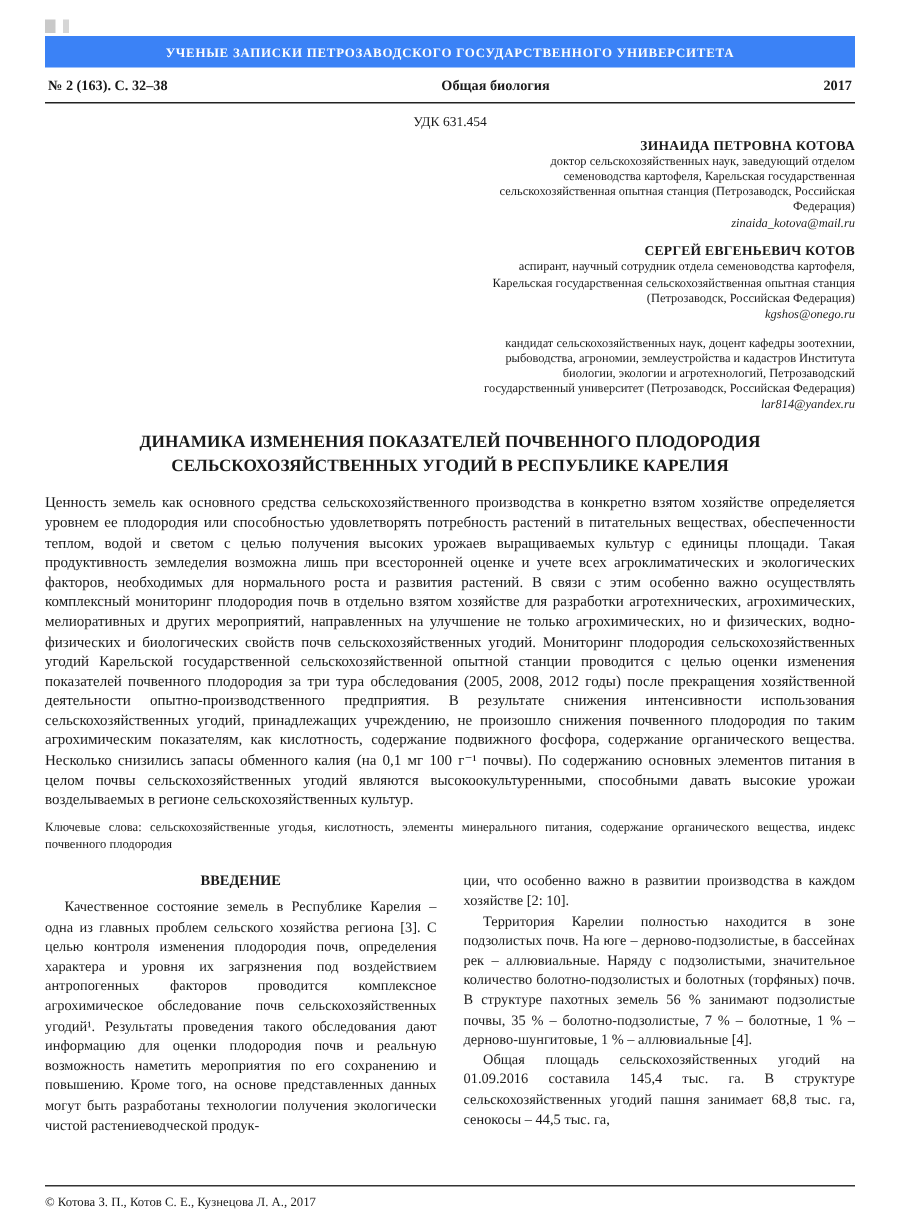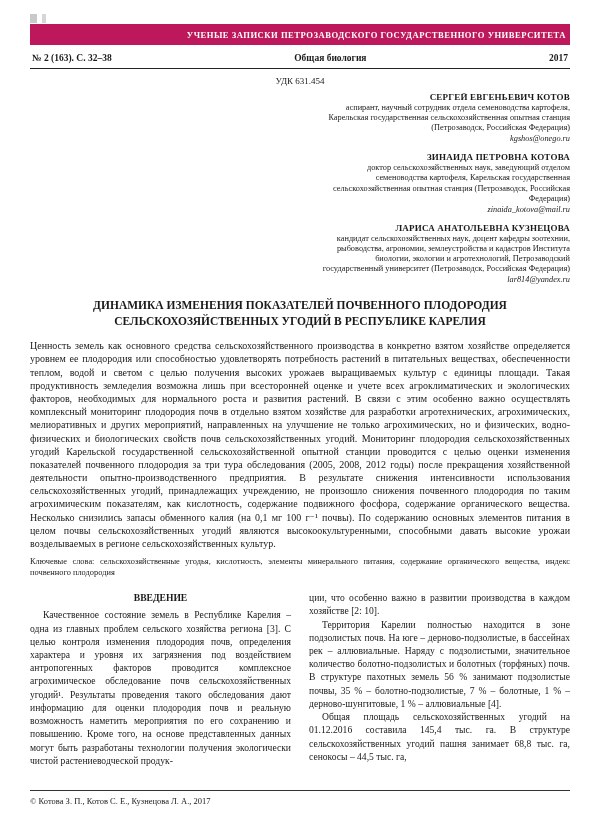--- a/index.html
+++ b/index.html
@@ -12,22 +12,22 @@
   }
   .page {
     width:600px; height:820px;
     padding:6px 30px 14px 30px;
     display:flex; flex-direction:column;
   }
   .artifact-row { height:18px; padding-top:3px; }
   .mark { display:inline-block; width:7px; height:9px; background:#c9c9c9; margin-right:5px; }
   .mark.m2 { width:4px; background:#d6d6d6; }
   .banner {
-    background:#be185d; color:#ffffff;
-    text-align:right; font-weight:bold;
+    background:#3b82f6; color:#ffffff;
+    text-align:center; font-weight:bold;
     font-size:8.6px; letter-spacing:.5px;
     padding:6px 4px 5px 4px;
   }
   .issue-row {
     display:flex; justify-content:space-between; align-items:flex-end;
     font-weight:bold; font-size:9.5px;
     padding:8px 2px 5px 2px;
     border-bottom:1px solid #222;
   }
   .udc { font-size:9px; margin-top:7px;text-align:center; }
@@ -72,49 +72,48 @@
   <div class="issue-row">
     <span>№ 2 (163). С. 32–38</span>
     <span>Общая биология</span>
     <span>2017</span>
   </div>
 
   <div class="udc">УДК 631.454</div>
 
   <div class="authors">
     <div class="author">
+      <div class="author-name">ЗИНАИДА ПЕТРОВНА КОТОВА</div>
+      <div class="author-aff">доктор сельскохозяйственных наук, заведующий отделом семеноводства картофеля, Карельская государственная сельскохозяйственная опытная станция (Петрозаводск, Российская Федерация)</div>
+      <div class="author-email">zinaida_kotova@mail.ru</div>
+    </div>
+    <div class="author">
       <div class="author-name">СЕРГЕЙ ЕВГЕНЬЕВИЧ КОТОВ</div>
       <div class="author-aff">аспирант, научный сотрудник отдела семеноводства картофеля, Карельская государственная сельскохозяйственная опытная станция (Петрозаводск, Российская Федерация)</div>
       <div class="author-email">kgshos@onego.ru</div>
     </div>
     <div class="author">
-      <div class="author-name">ЗИНАИДА ПЕТРОВНА КОТОВА</div>
-      <div class="author-aff">доктор сельскохозяйственных наук, заведующий отделом семеноводства картофеля, Карельская государственная сельскохозяйственная опытная станция (Петрозаводск, Российская Федерация)</div>
-      <div class="author-email">zinaida_kotova@mail.ru</div>
-    </div>
-    <div class="author">
-      <div class="author-name">ЛАРИСА АНАТОЛЬЕВНА КУЗНЕЦОВА</div>
       <div class="author-aff">кандидат сельскохозяйственных наук, доцент кафедры зоотехнии, рыбоводства, агрономии, землеустройства и кадастров Института биологии, экологии и агротехнологий, Петрозаводский государственный университет (Петрозаводск, Российская Федерация)</div>
       <div class="author-email">lar814@yandex.ru</div>
     </div>
   </div>
 
   <h1 class="title">ДИНАМИКА ИЗМЕНЕНИЯ ПОКАЗАТЕЛЕЙ ПОЧВЕННОГО ПЛОДОРОДИЯ СЕЛЬСКОХОЗЯЙСТВЕННЫХ УГОДИЙ В РЕСПУБЛИКЕ КАРЕЛИЯ</h1>
 
   <p class="abstract">Ценность земель как основного средства сельскохозяйственного производства в конкретно взятом хозяйстве определяется уровнем ее плодородия или способностью удовлетворять потребность растений в питательных веществах, обеспеченности теплом, водой и светом с целью получения высоких урожаев выращиваемых культур с единицы площади. Такая продуктивность земледелия возможна лишь при всесторонней оценке и учете всех агроклиматических и экологических факторов, необходимых для нормального роста и развития растений. В связи с этим особенно важно осуществлять комплексный мониторинг плодородия почв в отдельно взятом хозяйстве для разработки агротехнических, агрохимических, мелиоративных и других мероприятий, направленных на улучшение не только агрохимических, но и физических, водно-физических и биологических свойств почв сельскохозяйственных угодий. Мониторинг плодородия сельскохозяйственных угодий Карельской государственной сельскохозяйственной опытной станции проводится с целью оценки изменения показателей почвенного плодородия за три тура обследования (2005, 2008, 2012 годы) после прекращения хозяйственной деятельности опытно-производственного предприятия. В результате снижения интенсивности использования сельскохозяйственных угодий, принадлежащих учреждению, не произошло снижения почвенного плодородия по таким агрохимическим показателям, как кислотность, содержание подвижного фосфора, содержание органического вещества. Несколько снизились запасы обменного калия (на 0,1 мг 100 г⁻¹ почвы). По содержанию основных элементов питания в целом почвы сельскохозяйственных угодий являются высокоокультуренными, способными давать высокие урожаи возделываемых в регионе сельскохозяйственных культур.</p>
 
   <p class="keywords">Ключевые слова: сельскохозяйственные угодья, кислотность, элементы минерального питания, содержание органического вещества, индекс почвенного плодородия</p>
 
   <div class="columns">
     <div class="col">
       <div class="col-heading">ВВЕДЕНИЕ</div>
       <p>Качественное состояние земель в Республике Карелия – одна из главных проблем сельского хозяйства региона [3]. С целью контроля изменения плодородия почв, определения характера и уровня их загрязнения под воздействием антропогенных факторов проводится комплексное агрохимическое обследование почв сельскохозяйственных угодий¹. Результаты проведения такого обследования дают информацию для оценки плодородия почв и реальную возможность наметить мероприятия по его сохранению и повышению. Кроме того, на основе представленных данных могут быть разработаны технологии получения экологически чистой растениеводческой продук-</p>
     </div>
     <div class="col">
       <p class="no-indent">ции, что особенно важно в развитии производства в каждом хозяйстве [2: 10].</p>
       <p>Территория Карелии полностью находится в зоне подзолистых почв. На юге – дерново-подзолистые, в бассейнах рек – аллювиальные. Наряду с подзолистыми, значительное количество болотно-подзолистых и болотных (торфяных) почв. В структуре пахотных земель 56 % занимают подзолистые почвы, 35 % – болотно-подзолистые, 7 % – болотные, 1 % – дерново-шунгитовые, 1 % – аллювиальные [4].</p>
-      <p>Общая площадь сельскохозяйственных угодий на 01.12.2016 составила 145,4 тыс. га. В структуре сельскохозяйственных угодий пашня занимает 68,8 тыс. га, сенокосы – 44,5 тыс. га,</p>
+      <p>Общая площадь сельскохозяйственных угодий на 01.09.2016 составила 145,4 тыс. га. В структуре сельскохозяйственных угодий пашня занимает 68,8 тыс. га, сенокосы – 44,5 тыс. га,</p>
     </div>
   </div>
 
   <div class="footer">© Котова З. П., Котов С. Е., Кузнецова Л. А., 2017</div>
 
 </div>
 
 </body></html>

